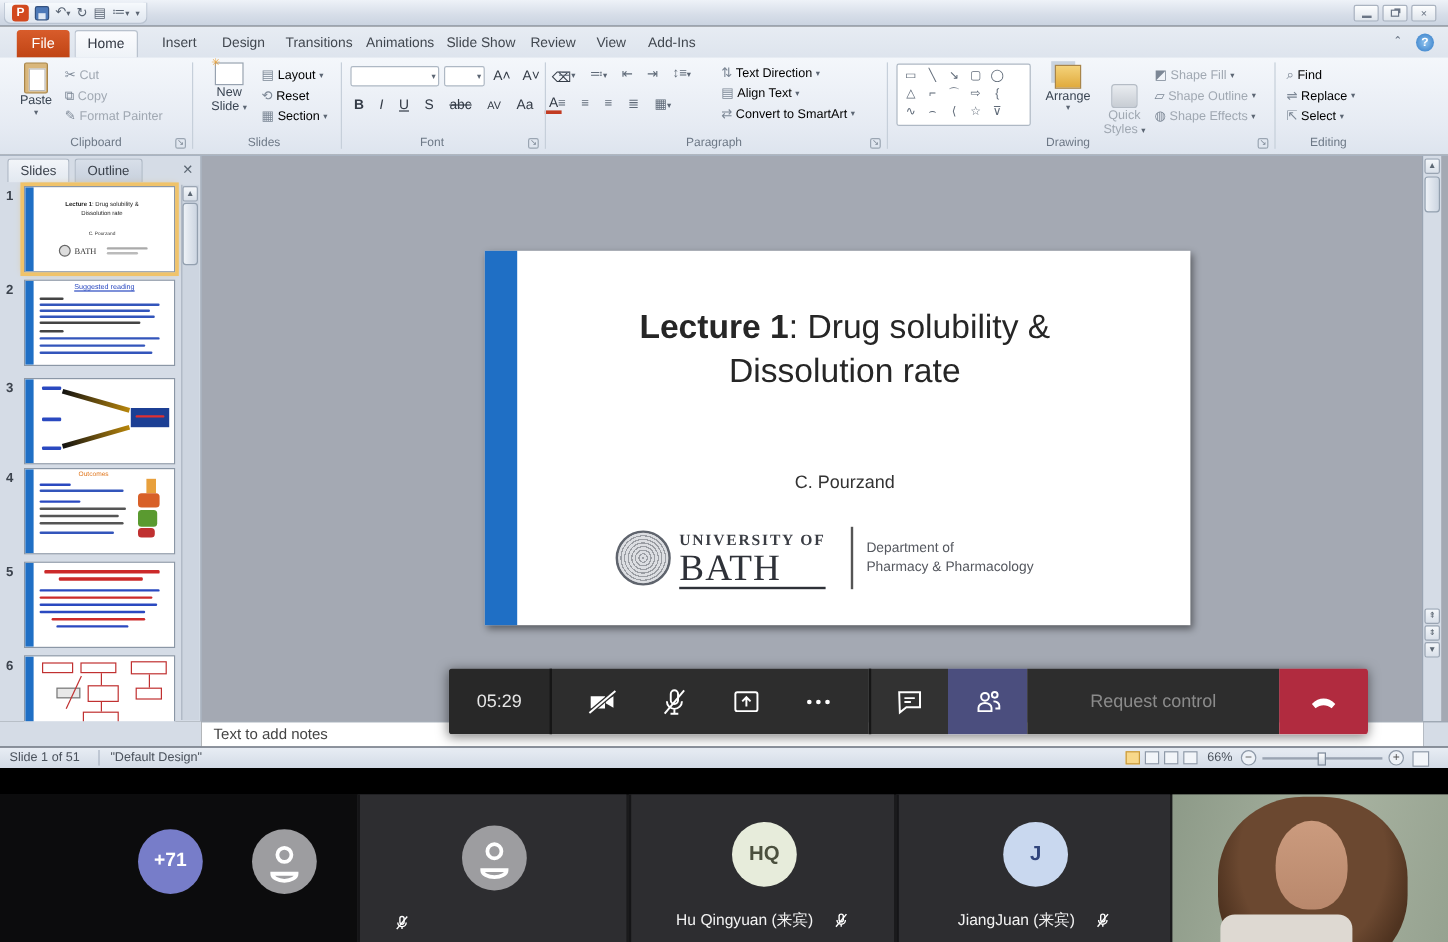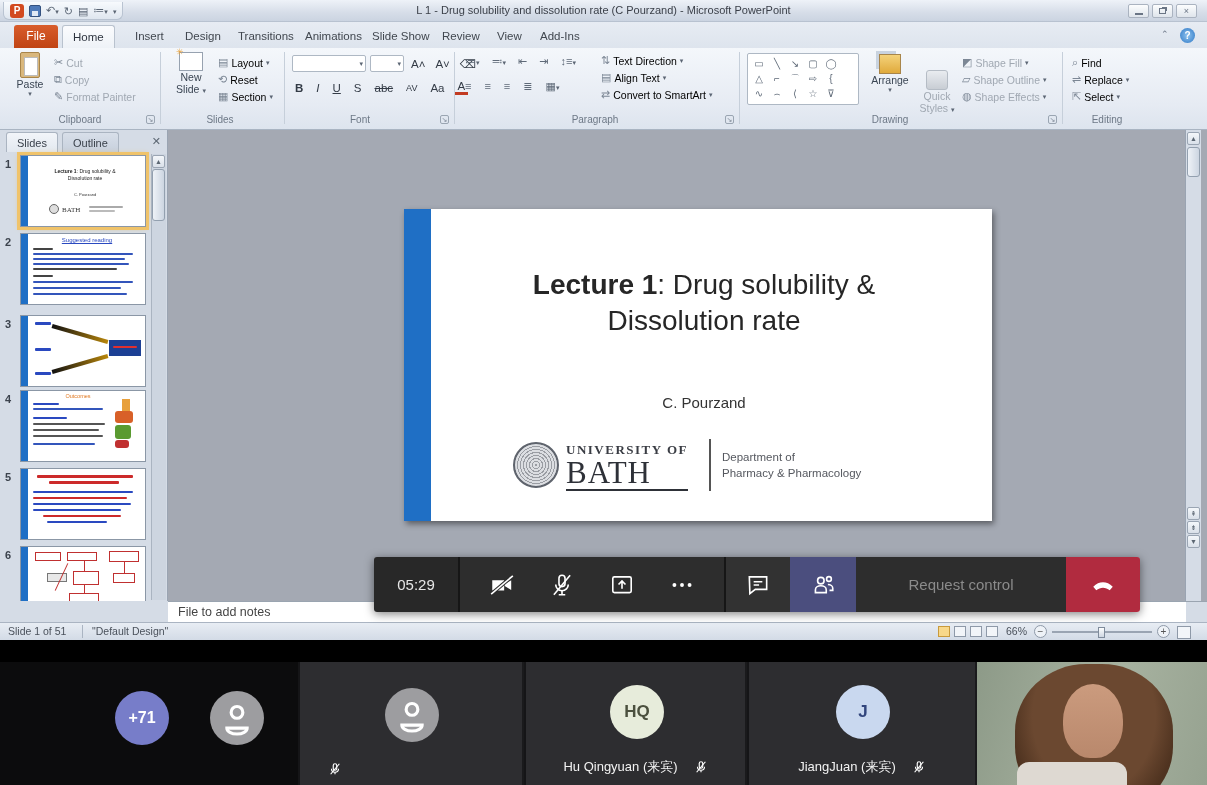--- a/index.html
+++ b/index.html
@@ -77,21 +77,21 @@
   .tline { position:absolute; height:2px; border-radius:1px; }
   #panel-scroll { right:1px; top:24px; width:15px; height:446px; background:#cdd5e0; border-left:1px solid #aab4c1; }
   .scr-arrow { width:13px; height:13px; background:linear-gradient(#f4f7fa,#d9e0e9); border:1px solid #9aa5b3;
     color:#5c6773; font-size:7px; text-align:center; line-height:12px; border-radius:2px; }
   .scr-thumb { width:13px; background:linear-gradient(90deg,#eef2f7,#ccd5e1); border:1px solid #93a0af; border-radius:3px; }
 
   
   #vscroll { right:6px; top:0; width:16px; height:471px; background:#d5dce6; border-left:1px solid #9aa4b2; }
   #slide { left:404px; top:79px; width:588px; height:312px; background:#fff; box-shadow:2px 3px 6px rgba(0,0,0,.45); }
   #slide-bluebar { left:0; top:0; width:27px; height:312px; background:#1f6fc5; }
-  #slide-title { left:40px; top:58px; width:520px; text-align:center; font-size:28px; color:#262626;
+  #slide-title { left:40px; top:46px; width:520px; text-align:center; font-size:28px; color:#262626;
     line-height:36px; font-family:"Liberation Sans",sans-serif; }
   #slide-author { left:40px; top:185px; width:520px; text-align:center; font-size:15px; color:#333; }
   #bath-emblem { left:109px; top:233px; width:46px; height:46px; border-radius:50%;
     border:2px solid #5f646d;
     background:repeating-radial-gradient(circle at 50% 50%, #9a9da3 0 1px, #dcdee2 1px 3px); }
   #bath-txt { left:162px; top:233px; }
   #bath-small { font-size:13px; letter-spacing:1.5px; font-weight:bold; color:#3a3d44; font-family:"Liberation Serif",serif; }
   #bath-large { font-size:31px; line-height:30px; color:#2e3138; font-family:"Liberation Serif",serif;
     letter-spacing:1px; border-bottom:2px solid #2e3138; padding-bottom:1px; }
   #bath-div { left:305px; top:230px; width:2px; height:52px; background:#555; }
@@ -158,21 +158,20 @@
   <div id="titlebar" class="abs">
     <div id="qat" class="abs">
       <span id="ppt-logo">P</span>
       <span id="save-ic"></span>
       <span class="qat-ic">↶<span class="arrow">▾</span></span>
       <span class="qat-ic">↻</span>
       <span class="qat-ic">▤</span>
       <span class="qat-ic">≔<span class="arrow">▾</span></span>
       <span class="qat-ic"><span class="arrow">▾</span></span>
     </div>
-    <div id="win-title" class="abs">L 1 - Drug solubility and dissolution rate (C Pourzand) - Microsoft PowerPoint</div>
     <div id="win-btns" class="abs">
       <span class="winbtn"><span class="ic-min"></span></span>
       <span class="winbtn"><span class="ic-restore"></span></span>
       <span class="winbtn">×</span>
     </div>
   </div>
 
   <div id="tabrow" class="abs">
     <div id="file-tab" class="abs">File</div>
     <div class="tab active abs" style="left:62px">Home</div>
@@ -496,21 +495,21 @@
     <div id="vscroll" class="abs">
       <div class="scr-arrow" style="margin:2px auto">▲</div>
       <div class="scr-thumb" style="height:30px;margin:1px auto;width:13px"></div>
       <div class="scr-arrow" style="margin:330px auto 1px">⇞</div>
       <div class="scr-arrow" style="margin:1px auto">⇟</div>
       <div class="scr-arrow" style="margin:1px auto">▼</div>
     </div>
   </div>
 
   <div id="panel-bottom" class="abs"></div>
-  <div id="notes" class="abs">File to add notes</div>
+  <div id="notes" class="abs">Text to add notes</div>
   <div id="notes-fill" class="abs"></div>
 
   <div id="statusbar" class="abs">
     <span class="sb-item abs" style="left:8px">Slide 1 of 51</span>
     <span class="abs" style="left:82px;top:2px;width:1px;height:13px;background:#aab4c2"></span>
     <span class="sb-item abs" style="left:92px">"Default Design"</span>
     <span class="viewic active abs" style="left:938px"></span>
     <span class="viewic abs" style="left:954px"></span>
     <span class="viewic abs" style="left:970px"></span>
     <span class="viewic abs" style="left:986px"></span>

